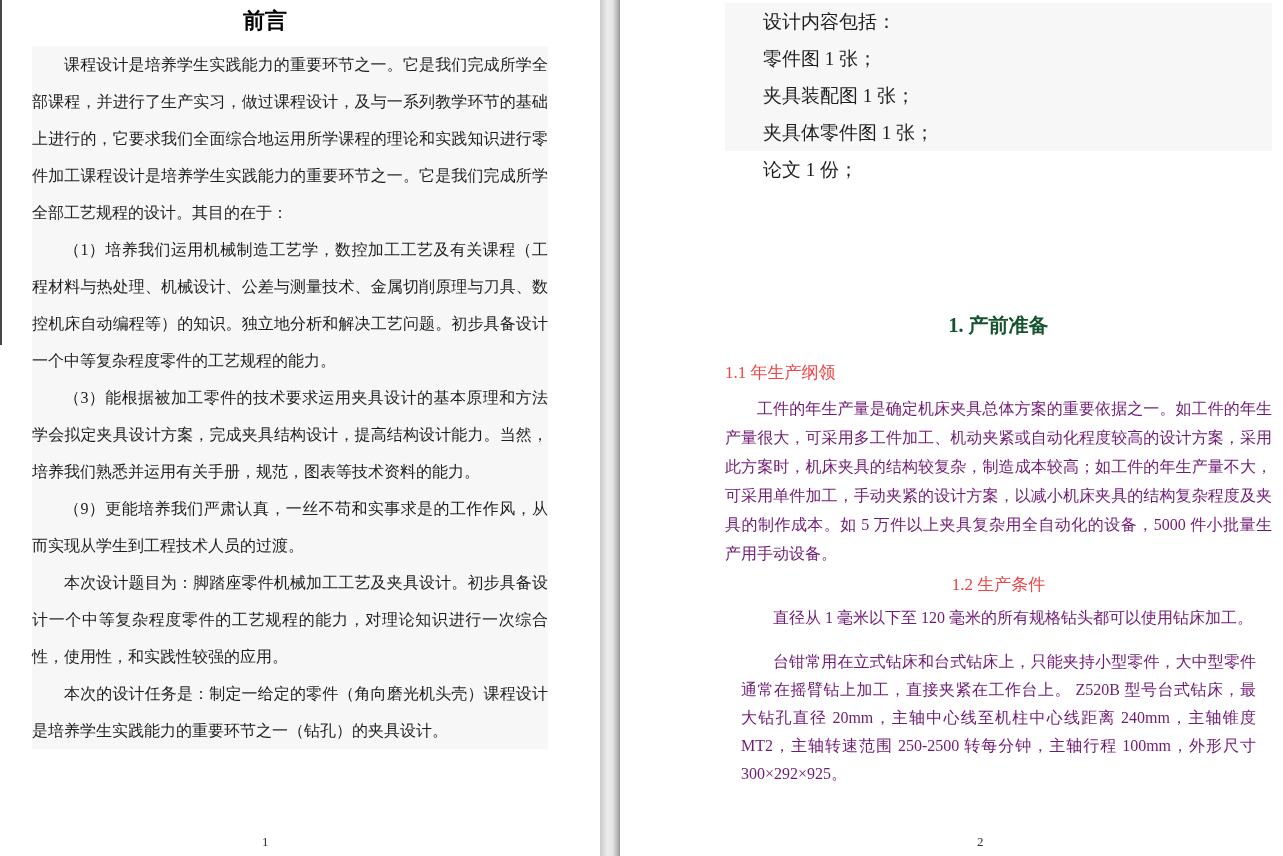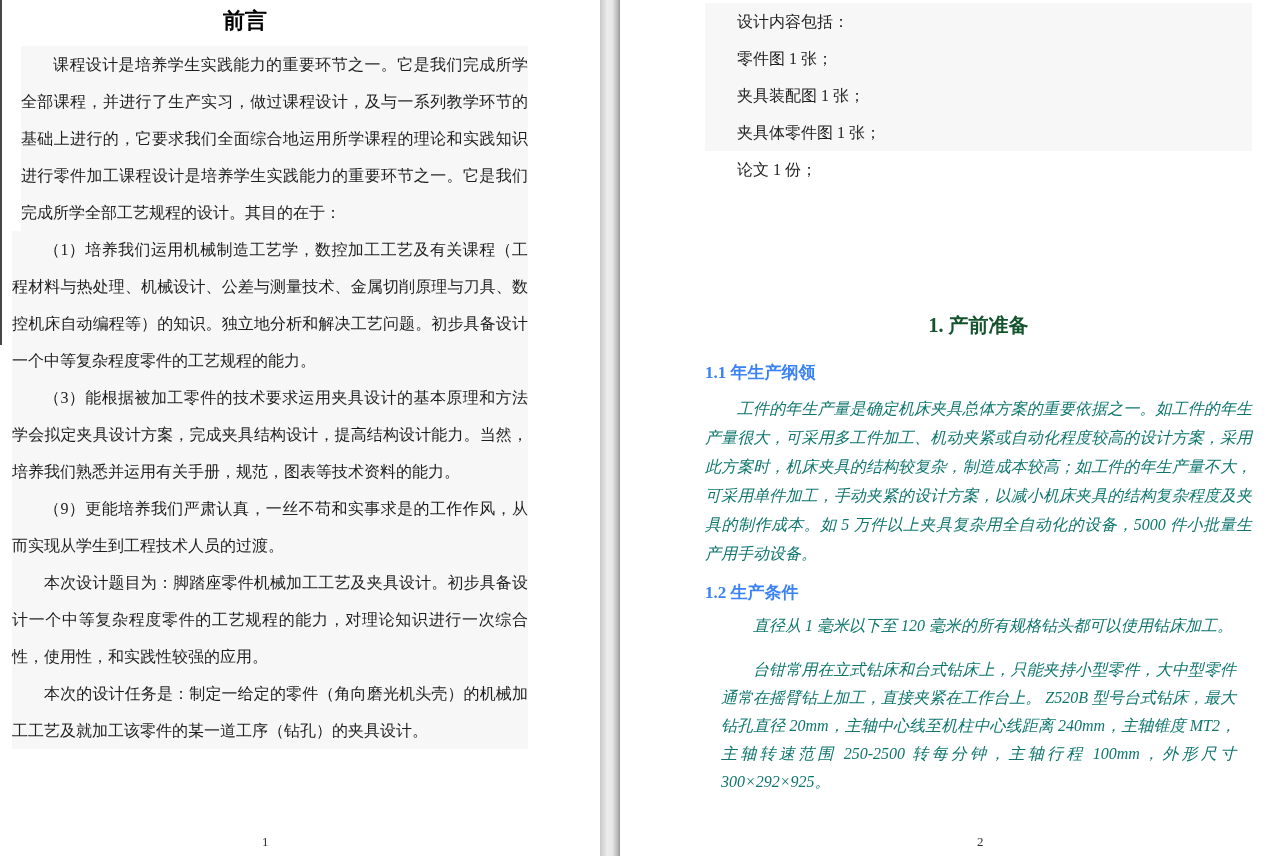--- a/index.html
+++ b/index.html
@@ -4,21 +4,21 @@
 <style>
   html,body{margin:0;padding:0;}
   body{
     width:1283px;height:856px;overflow:hidden;background:#ffffff;
     font-family:"Liberation Serif","DejaVu Serif",serif;
     color:var(--text,#212121);
   }
   .viewport{position:relative;width:1283px;height:856px;background:#ffffff;}
 
   
-  .page{position:absolute;top:0;height:628px;background:var(--page-background,#ffffff);}
+  .page{position:absolute;top:0;height:628px;background:var(--page-background,#ffffff);padding-left:20px;}
   .page-1{left:0;width:600px;}
   .page-2{left:620px;width:663px;}
 
   
   .divider{
     position:absolute;left:600px;top:0;width:20px;height:856px;
     background:linear-gradient(to right,
       #c9c9c9 0%, #ededed 38%, #e6e6e6 62%, #b3b3b3 90%, #949494 100%);
   }
   
@@ -27,35 +27,35 @@
   
   .page-1 .col{margin-left:12px;width:516px;padding-top:6px;}
   h1.doc-title{
     font-size:22px;line-height:30px;margin:0;font-weight:700;color:#000;
     text-align:center;position:relative;left:-25px;
   }
   .page-1 p{
     margin:0;font-size:16px;line-height:37px;
     text-align:justify;text-indent:2em;color:#1e1e1e;
   }
-  .page-1 p.first{margin-top:10px;margin-left:9px;}
+  .page-1 p.first{margin-top:10px;}
   .hl{background:var(--highlight,#f7f7f7);}
 
   
   .page-2 .col{margin-left:85px;width:547px;padding-top:3px;}
-  .page-2 p.li{margin:0;font-size:16px;line-height:37px;text-indent:2em;color:#1e1e1e;}
+  .page-2 p.li{margin:0;font-size:19px;line-height:37px;text-indent:2em;color:#1e1e1e;}
   h2.chapter{
     font-size:20px;line-height:30px;margin:122px 0 0 0;font-weight:700;color:#14532d;
     text-align:center;
   }
-  h3.section{font-size:17px;line-height:26px;margin:20px 0 0 0;font-weight:700;color:#3b82f6;}
-  h3.section.s2{margin-top:12px;}
+  h3.section{font-size:17px;line-height:26px;margin:20px 0 0 0;font-weight:400;color:#ef4444;}
+  h3.section.s2{margin-top:4px;text-align:center;}
   .page-2 p.body{
     margin:8px 0 0 0;font-size:16px;line-height:29px;
-    text-align:justify;text-indent:2em;color:#0f766e;font-style:italic;
+    text-align:justify;text-indent:2em;color:#701a75;
   }
   .page-2 p.tight{line-height:28px;margin:16px;}
   .page-2 p.tight.tfirst{margin-top:6px;}
 
   
   .pagenum{position:absolute;font-size:13px;line-height:16px;color:#333;}
   .pn1{left:262px;top:834px;}
   .pn2{left:977px;top:834px;}
 </style>
 </head>
@@ -64,21 +64,21 @@
 <div class="viewport">
 
   <div class="page page-1">
     <div class="col">
       <h1 class="doc-title">前言</h1>
       <p class="hl first">课程设计是培养学生实践能力的重要环节之一。它是我们完成所学全部课程，并进行了生产实习，做过课程设计，及与一系列教学环节的基础上进行的，它要求我们全面综合地运用所学课程的理论和实践知识进行零件加工课程设计是培养学生实践能力的重要环节之一。它是我们完成所学全部工艺规程的设计。其目的在于：</p>
       <p class="hl">（1）培养我们运用机械制造工艺学，数控加工工艺及有关课程（工程材料与热处理、机械设计、公差与测量技术、金属切削原理与刀具、数控机床自动编程等）的知识。独立地分析和解决工艺问题。初步具备设计一个中等复杂程度零件的工艺规程的能力。</p>
       <p class="hl">（3）能根据被加工零件的技术要求运用夹具设计的基本原理和方法学会拟定夹具设计方案，完成夹具结构设计，提高结构设计能力。当然，培养我们熟悉并运用有关手册，规范，图表等技术资料的能力。</p>
       <p class="hl">（9）更能培养我们严肃认真，一丝不苟和实事求是的工作作风，从而实现从学生到工程技术人员的过渡。</p>
       <p class="hl">本次设计题目为：脚踏座零件机械加工工艺及夹具设计。初步具备设计一个中等复杂程度零件的工艺规程的能力，对理论知识进行一次综合性，使用性，和实践性较强的应用。</p>
-      <p class="hl">本次的设计任务是：制定一给定的零件（角向磨光机头壳）的机械加工工艺及就加工该零件的某一道工序（钻孔）的夹具设计。</p>
+      <p class="hl">本次的设计任务是：制定一给定的零件（角向磨光机头壳）课程设计是培养学生实践能力的重要环节之一（钻孔）的夹具设计。</p>
     </div>
   </div>
 
   <div class="divider"></div>
   <div class="edge-line"></div>
 
   <div class="page page-2">
     <div class="col">
       <p class="li hl">设计内容包括：</p>
       <p class="li hl">零件图 1 张；</p>

